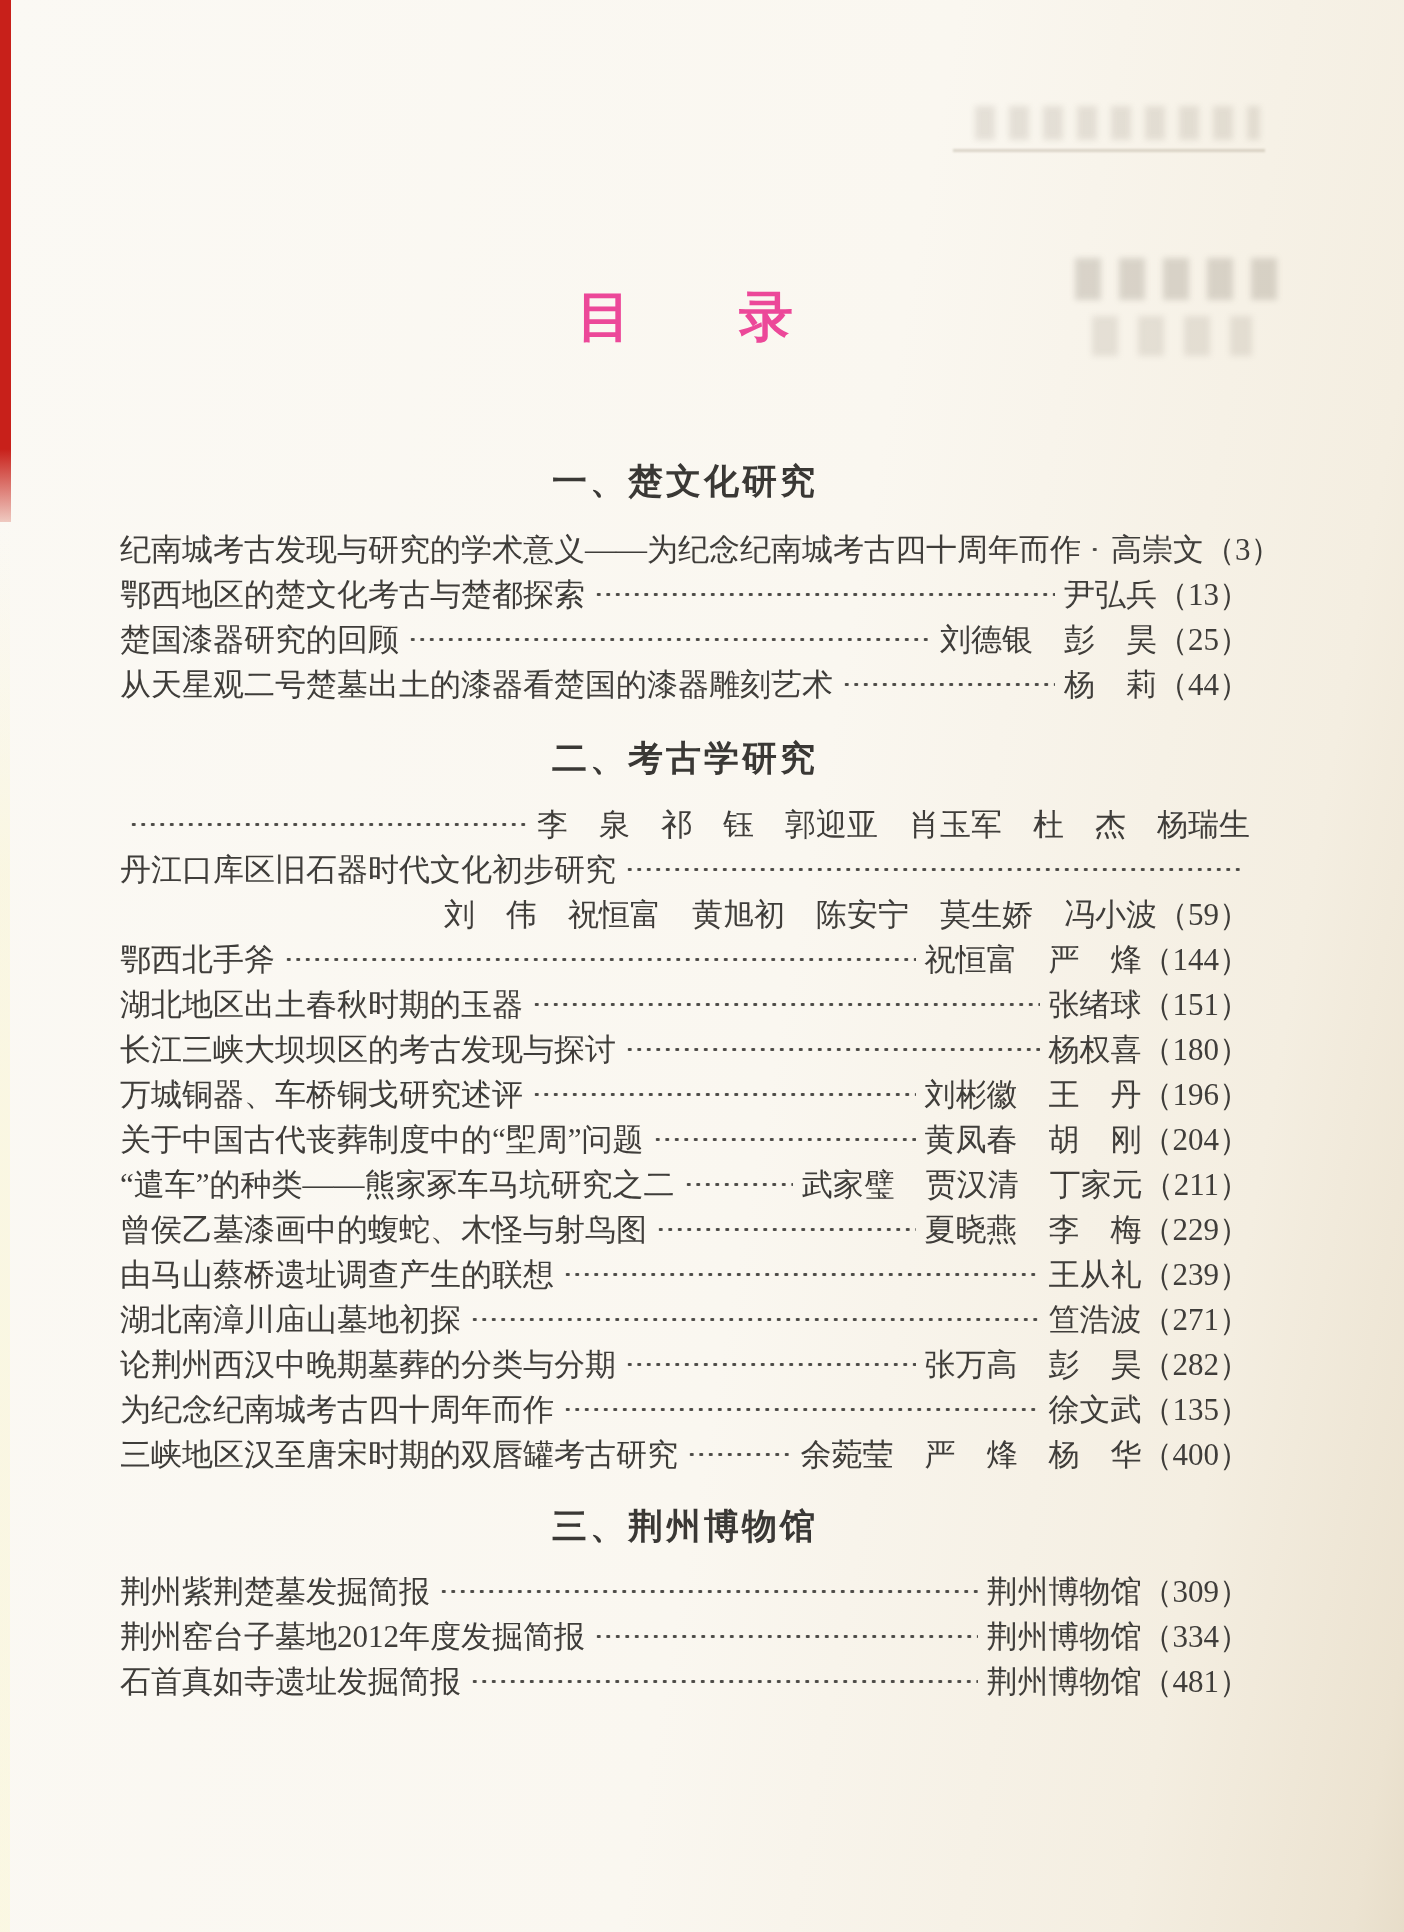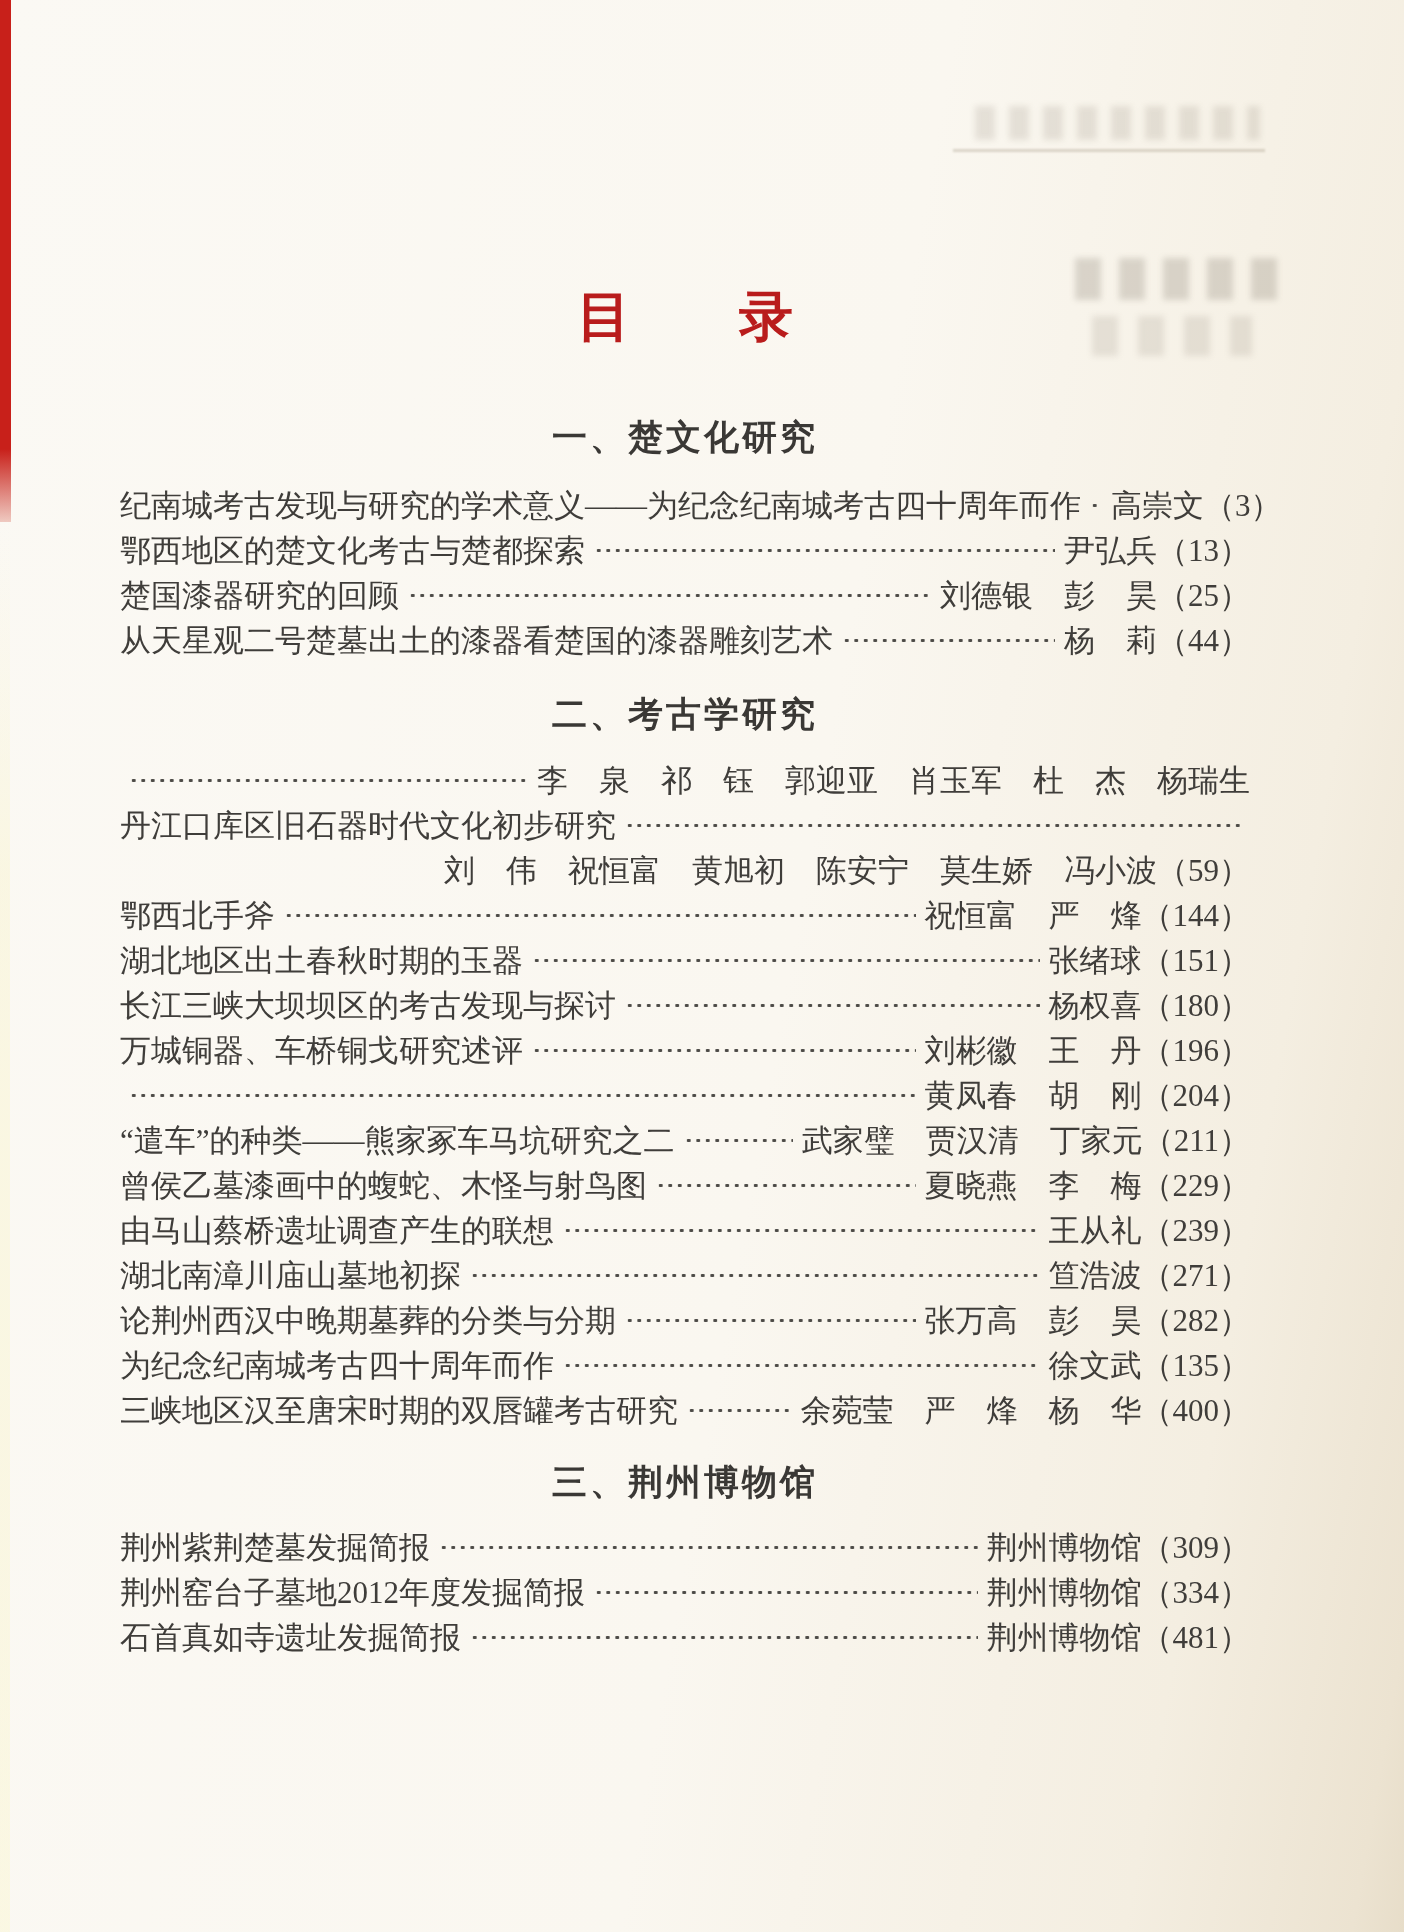--- a/index.html
+++ b/index.html
@@ -41,31 +41,31 @@
     background: repeating-linear-gradient(90deg, rgba(120,108,92,0.30) 0 26px, rgba(120,108,92,0) 26px 46px);
   }
   .content {
     position: absolute; left: 120px; right: 154px; top: 0;
   }
   .doc-title {
     margin-top: 288px;
     text-align: center;
     font-size: 54px; line-height: 1.08;
     font-weight: bold;
-    color: #b91c1c;
+    color: #ec4899;
   }
   .section-header {
     text-align: center;
     font-family: "Liberation Sans", "DejaVu Sans", sans-serif;
     font-size: 35px; line-height: 1.2;
     font-weight: bold;
     letter-spacing: 3px;
     color: #3a3835;
   }
-  .sec-0 .section-header { margin-top: 70px; }
+  .sec-0 .section-header { margin-top: 114px; }
   .sec-0 .entry-list    { margin-top: 25px; }
   .sec-1 .section-header { margin-top: 30px; }
   .sec-1 .entry-list    { margin-top: 23px; }
   .sec-2 .section-header { margin-top: 28px; }
   .sec-2 .entry-list    { margin-top: 22px; }
   .row {
     display: flex; align-items: center;
     height: 45px;
     font-size: 31px;
     white-space: nowrap;
@@ -154,20 +154,21 @@
             <span class="row-text">长江三峡大坝坝区的考古发现与探讨</span>
             <span class="leader"></span>
             <span class="row-right">杨权喜（180）</span>
           </div>
           <div class="row">
             <span class="row-text">万城铜器、车桥铜戈研究述评</span>
             <span class="leader"></span>
             <span class="row-right">刘彬徽　王　丹（196）</span>
           </div>
           <div class="row">
+            <span class="row-text">关于中国古代丧葬制度中的“堲周”问题</span>
             <span class="leader"></span>
             <span class="row-right">黄凤春　胡　刚（204）</span>
           </div>
           <div class="row">
             <span class="row-text">“遣车”的种类——熊家冢车马坑研究之二</span>
             <span class="leader"></span>
             <span class="row-right">武家璧　贾汉清　丁家元（211）</span>
           </div>
           <div class="row">
             <span class="row-text">曾侯乙墓漆画中的蝮蛇、木怪与射鸟图</span>

